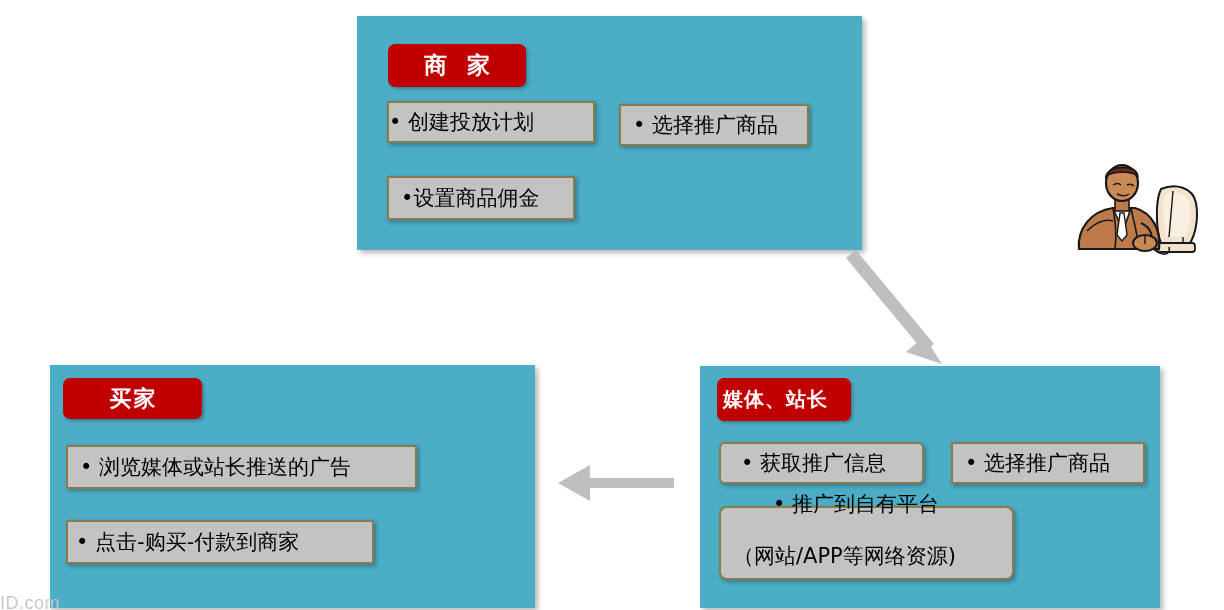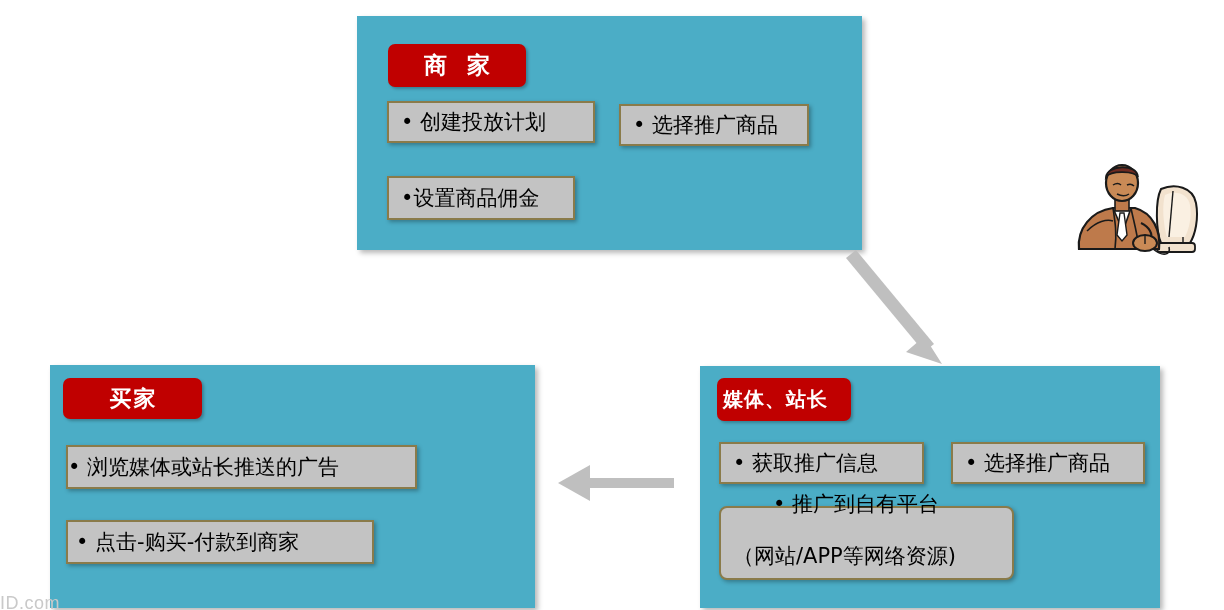--- a/index.html
+++ b/index.html
@@ -70,30 +70,30 @@
     align-items: center;
     box-sizing: border-box;
     box-shadow: 2px 2px 4px rgba(0,0,0,0.3);
     font-size: 21px;
     white-space: pre;
     line-height: 1.25;
   }
   .item-box.two-line { align-items: center; }
 
   
-  #m-box-1 { left: 30px;  top: 85px;  width: 208px; height: 42px; padding-left: 12px; }
+  #m-box-1 { left: 30px;  top: 85px;  width: 208px; height: 42px; }
   #m-box-2 { left: 262px; top: 88px;  width: 190px; height: 42px; padding-left: 12px; }
   #m-box-3 { left: 30px;  top: 160px; width: 188px; height: 44px; padding-left: 12px; }
 
   
-  #b-box-1 { left: 16px; top: 80px;  width: 351px; height: 44px; }
+  #b-box-1 { left: 16px; top: 80px;  width: 351px; height: 44px; padding-left: 12px; }
   #b-box-2 { left: 16px; top: 155px; width: 308px; height: 44px; padding-left: 8px; }
 
   
-  #d-box-1 { left: 19px;  top: 76px;  width: 205px; height: 42px; padding-left: 12px; }
+  #d-box-1 { left: 19px;  top: 76px;  width: 205px; height: 42px; padding-left: 20px; border-radius: 6px; }
   #d-box-2 { left: 251px; top: 76px;  width: 194px; height: 42px; padding-left: 12px; }
   #d-box-3 { left: 19px;  top: 140px; width: 295px; height: 74px; padding-left: 12px; border-radius: 8px; }
   #d-box-3 .line2 { display: block; }
 
   
   .arrow-svg { position: absolute; }
   #arrow-diagonal { left: 830px; top: 248px; }
   #arrow-left     { left: 556px; top: 460px; }
 
   

